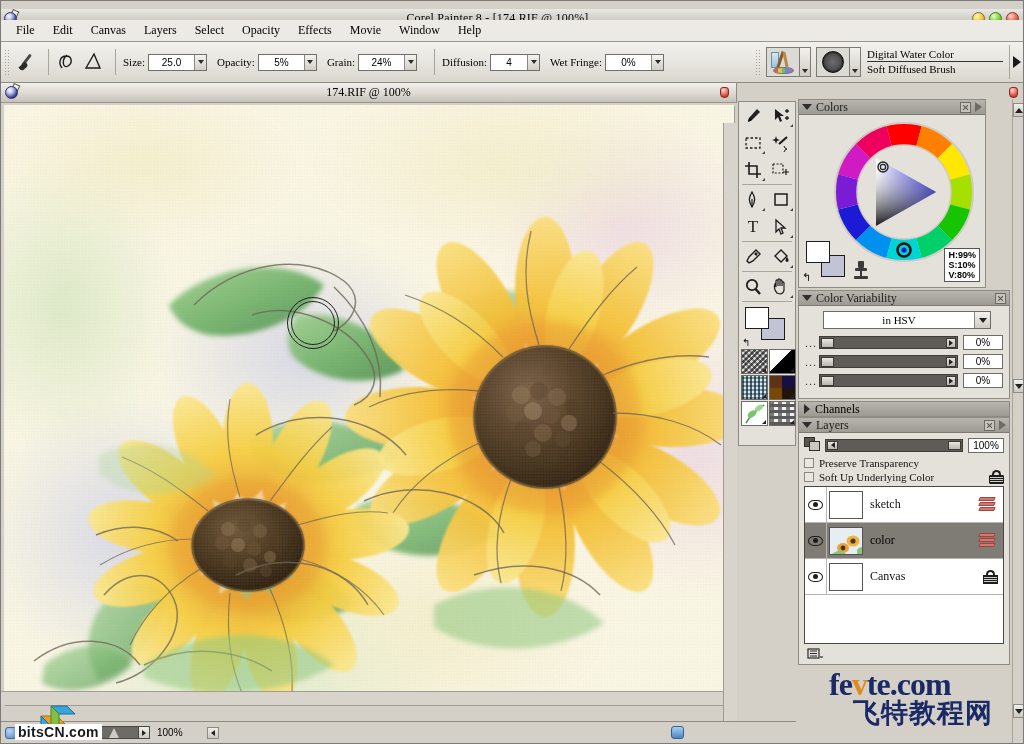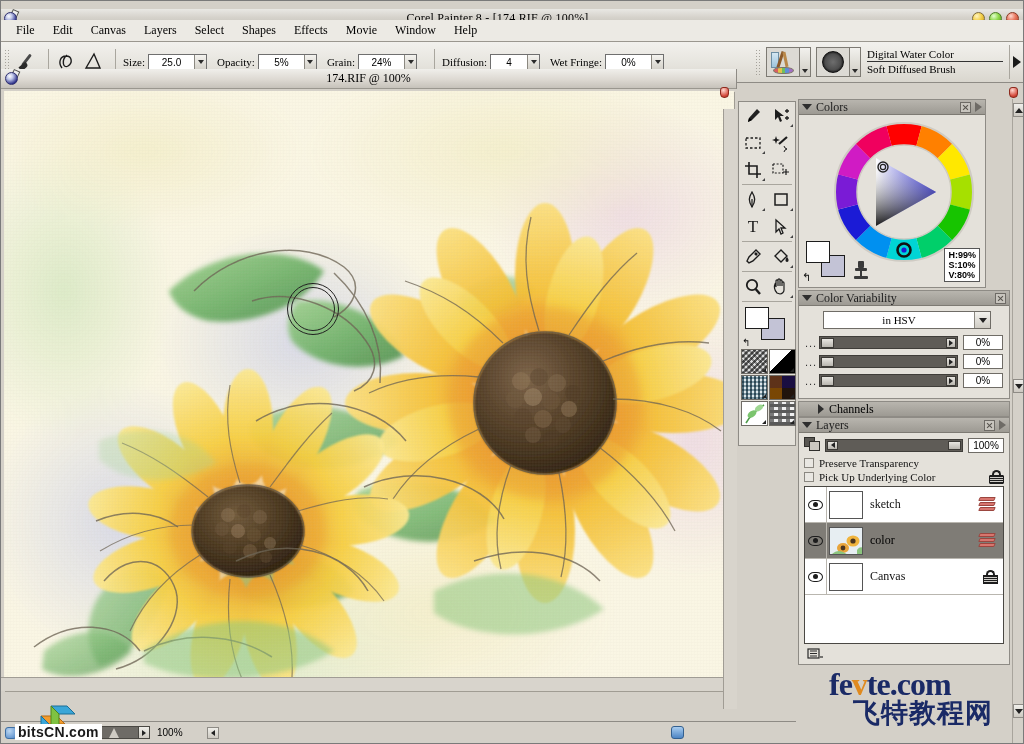--- a/index.html
+++ b/index.html
@@ -161,21 +161,21 @@
     display:flex; align-items:center; justify-content:center;
     border-left:1px solid #a9a69e;
   }
   .cluster-arrow i {
     width:0;height:0;border-top:6px solid transparent;border-bottom:6px solid transparent;
     border-left:8px solid #1a1a1a;
   }
 
   
   #docwin {
-    position:absolute; left:0; top:68px; width:736px; height:640px;
+    position:absolute; left:0; top:82px; width:736px; height:640px;
     background:#d4d0c8;
     border-right:1px solid #8e8b85;
   }
   #doctitle {
     height:20px; width:100%;
     background: linear-gradient(to bottom,#f0efeb 0%,#ddd9d2 55%,#c6c2ba 100%);
     border-bottom:1px solid #9a978f;
     display:flex; align-items:center; position:relative;
   }
   #doctitle .dt-title {
@@ -492,21 +492,21 @@
     border:2px solid #1d1d1d; border-bottom:none; border-radius:5px 5px 0 0;}
   .lr-lock .bdy { position:absolute; left:1px; top:5px; width:15px;height:9px;
     background: repeating-linear-gradient(0deg,#1d1d1d 0 1px,#cfcdc8 1px 2px);
     border:1px solid #1d1d1d;}
 
   .lay-footer { height:20px; display:flex; align-items:center; padding:2px 3px; }
   .lay-fbtn { width:18px;height:16px; position:relative; }
 
   #channels-strip {
     height:16px; border:1px solid #8e8b85; background: linear-gradient(to bottom,#b8b5ae,#9d9a93);
-    display:flex; align-items:center; padding:0 19px; margin-top:1px;
+    display:flex; align-items:center; padding:0 5px; margin-top:1px;
   }
   #channels-strip .ctri {
     width:0;height:0;border-top:5px solid transparent;border-bottom:5px solid transparent;
     border-left:6px solid #2e2e2e; margin-right:5px;
   }
   #channels-strip .ctitle { font-size:12px; font-family:"Liberation Serif",serif; flex:1;}
 
   
   #rightscroll {
     position:absolute; right:0; top:0; width:13px; height:646px;
@@ -560,21 +560,21 @@
       <div class="tb-btn close"></div>
     </div>
   </div>
 
   <div id="menubar">
     <div class="menu-item">File</div>
     <div class="menu-item">Edit</div>
     <div class="menu-item">Canvas</div>
     <div class="menu-item">Layers</div>
     <div class="menu-item">Select</div>
-    <div class="menu-item">Shapes</div>
+    <div class="menu-item">Opacity</div>
     <div class="menu-item">Effects</div>
     <div class="menu-item">Movie</div>
     <div class="menu-item">Window</div>
     <div class="menu-item">Help</div>
   </div>
 
   <div id="propbar">
     <div class="gripper"></div>
     <div class="pb-icon-brush">
       <div class="handle"></div>
@@ -1150,21 +1150,21 @@
             </span>
           <span class="lo-val">100%</span>
         </div>
 
         <div class="lay-check-row">
           <span class="chk"></span>
           <span class="chk-label">Preserve Transparency</span>
         </div>
         <div class="lay-check-row">
           <span class="chk"></span>
-          <span class="chk-label">Pick Up Underlying Color</span>
+          <span class="chk-label">Soft Up Underlying Color</span>
           <span class="lock-icon">
               <span class="shk"></span>
               <span class="bdy"></span>
             </span>
         </div>
 
         <div class="layer-list">
 
           <div class="layer-row">
             <span class="lr-eye">

